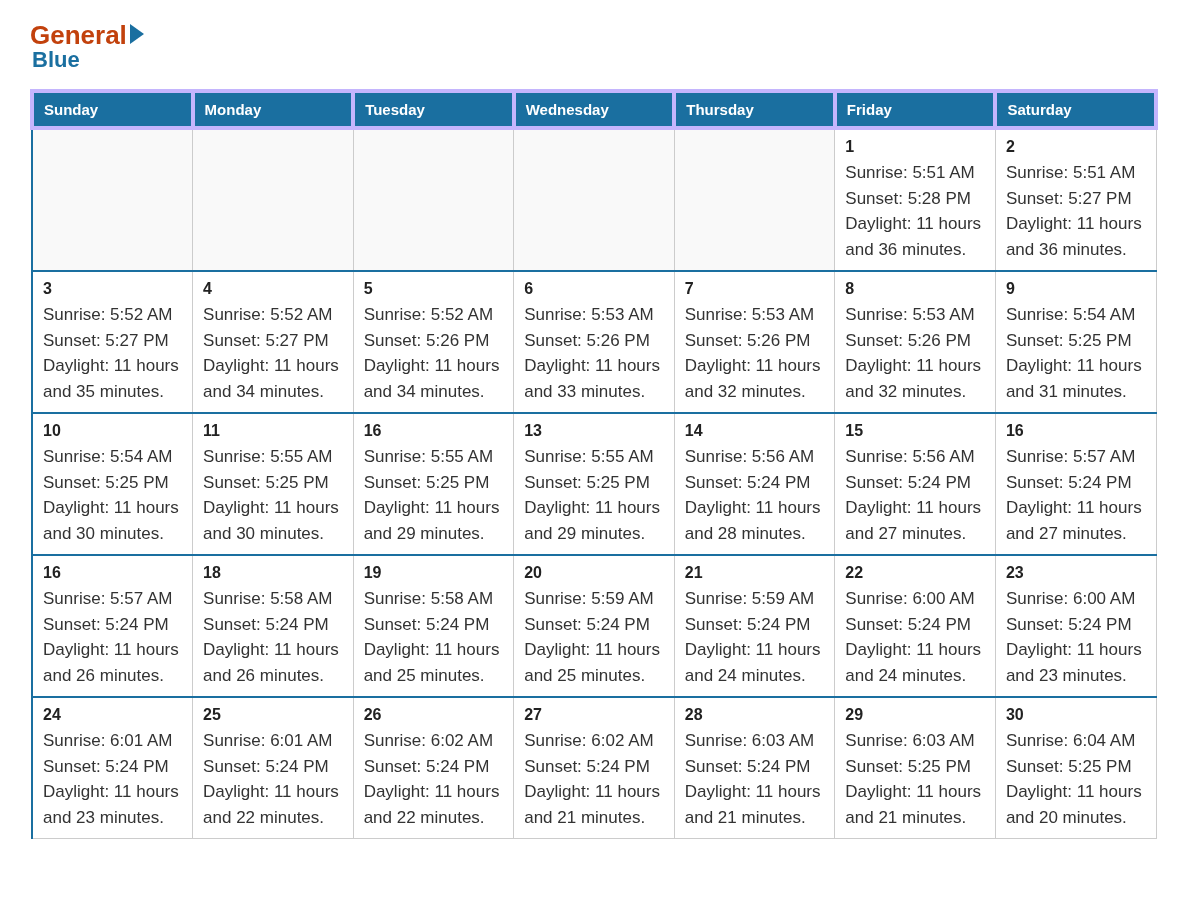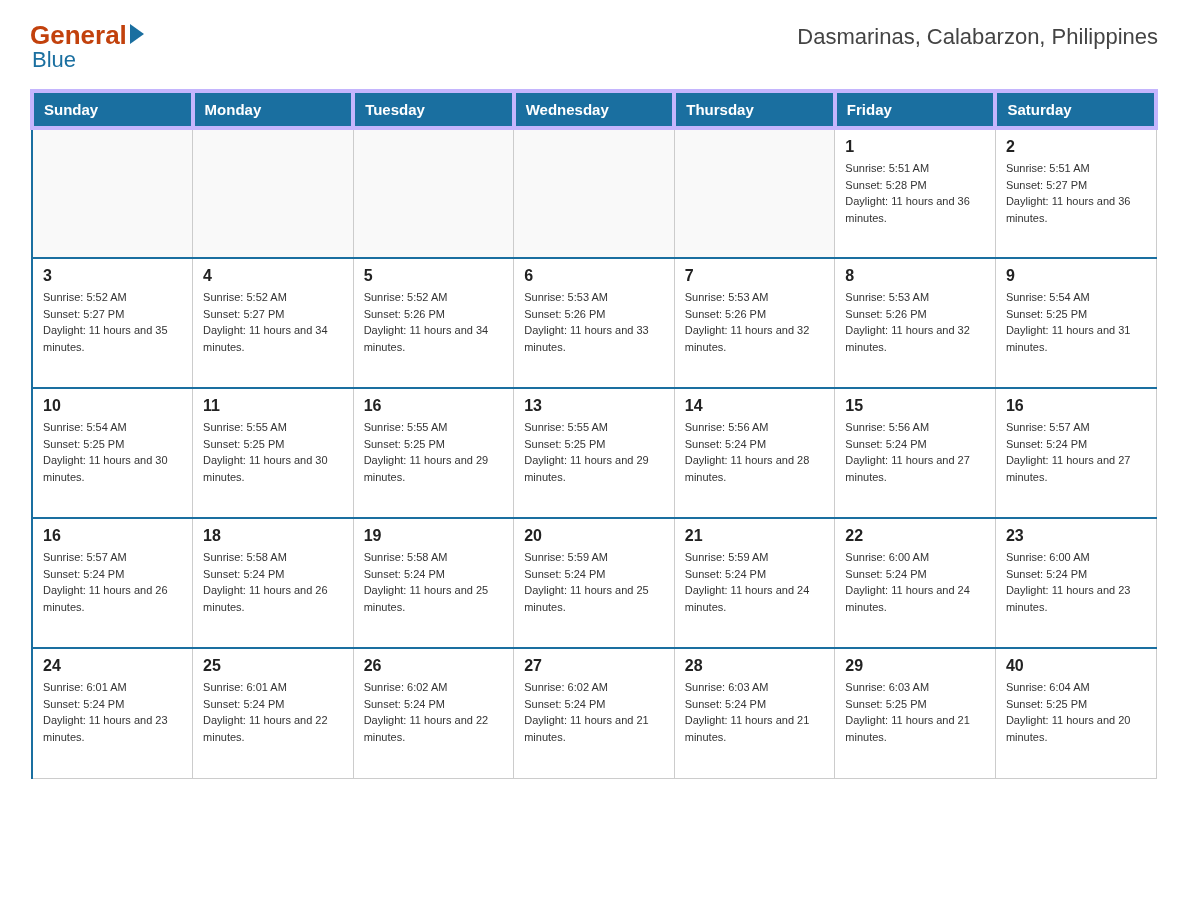--- a/index.html
+++ b/index.html
@@ -34,21 +34,21 @@
       height: 0;
       border-left: 14px solid #1a6fa0;
       border-top: 10px solid transparent;
       border-bottom: 10px solid transparent;
       margin-left: 3px;
       margin-bottom: 4px;
     }
     .logo-subtitle {
       color: #1a6fa0;
       font-size: 22px;
-      font-weight: normal;
+      font-weight: bold;
       margin-top: -4px;
       margin-left: 2px;
     }
     .title-block {
       text-align: right;
     }
     .month-title {
       font-size: 52px;
       font-weight: bold;
       color: #222;
@@ -88,41 +88,40 @@
     tbody tr {
       border-top: 2px solid #1a6fa0;
     }
     .day-num {
       font-size: 16px;
       font-weight: bold;
       color: #222;
       margin-bottom: 4px;
     }
     .day-info {
-      font-size: 11px;
+      font-size: 17px;
       color: #333;
       line-height: 1.5;
     }
     .empty-cell {
       background: #f9f9f9;
     }
   </style>
 </head>
 <body>
 
 <div class="header">
   <div class="logo">
     <div class="logo-text">
       <span>General</span>
       <div class="logo-arrow"></div>
     </div>
     <div class="logo-subtitle">Blue</div>
   </div>
   <div class="title-block">
-    <div class="location">Dasmarinas, Calabarzon, Philippines</div>
   </div>
 </div>
 
 <table>
   <thead>
     <tr>
     <th>Sunday</th>
         <th>Monday</th>
         <th>Tuesday</th>
         <th>Wednesday</th>
@@ -314,20 +313,20 @@
 Sunset: 5:24 PM
 Daylight: 11 hours and 21 minutes.</div>
         </td>
         <td>
           <div class="day-num">29</div>
           <div class="day-info" style="white-space: pre-line;">Sunrise: 6:03 AM
 Sunset: 5:25 PM
 Daylight: 11 hours and 21 minutes.</div>
         </td>
         <td>
-          <div class="day-num">40</div>
+          <div class="day-num">30</div>
           <div class="day-info" style="white-space: pre-line;">Sunrise: 6:04 AM
 Sunset: 5:25 PM
 Daylight: 11 hours and 20 minutes.</div>
         </td>
       </tr>
     </tbody>
 </table>
 
 </body></html>

